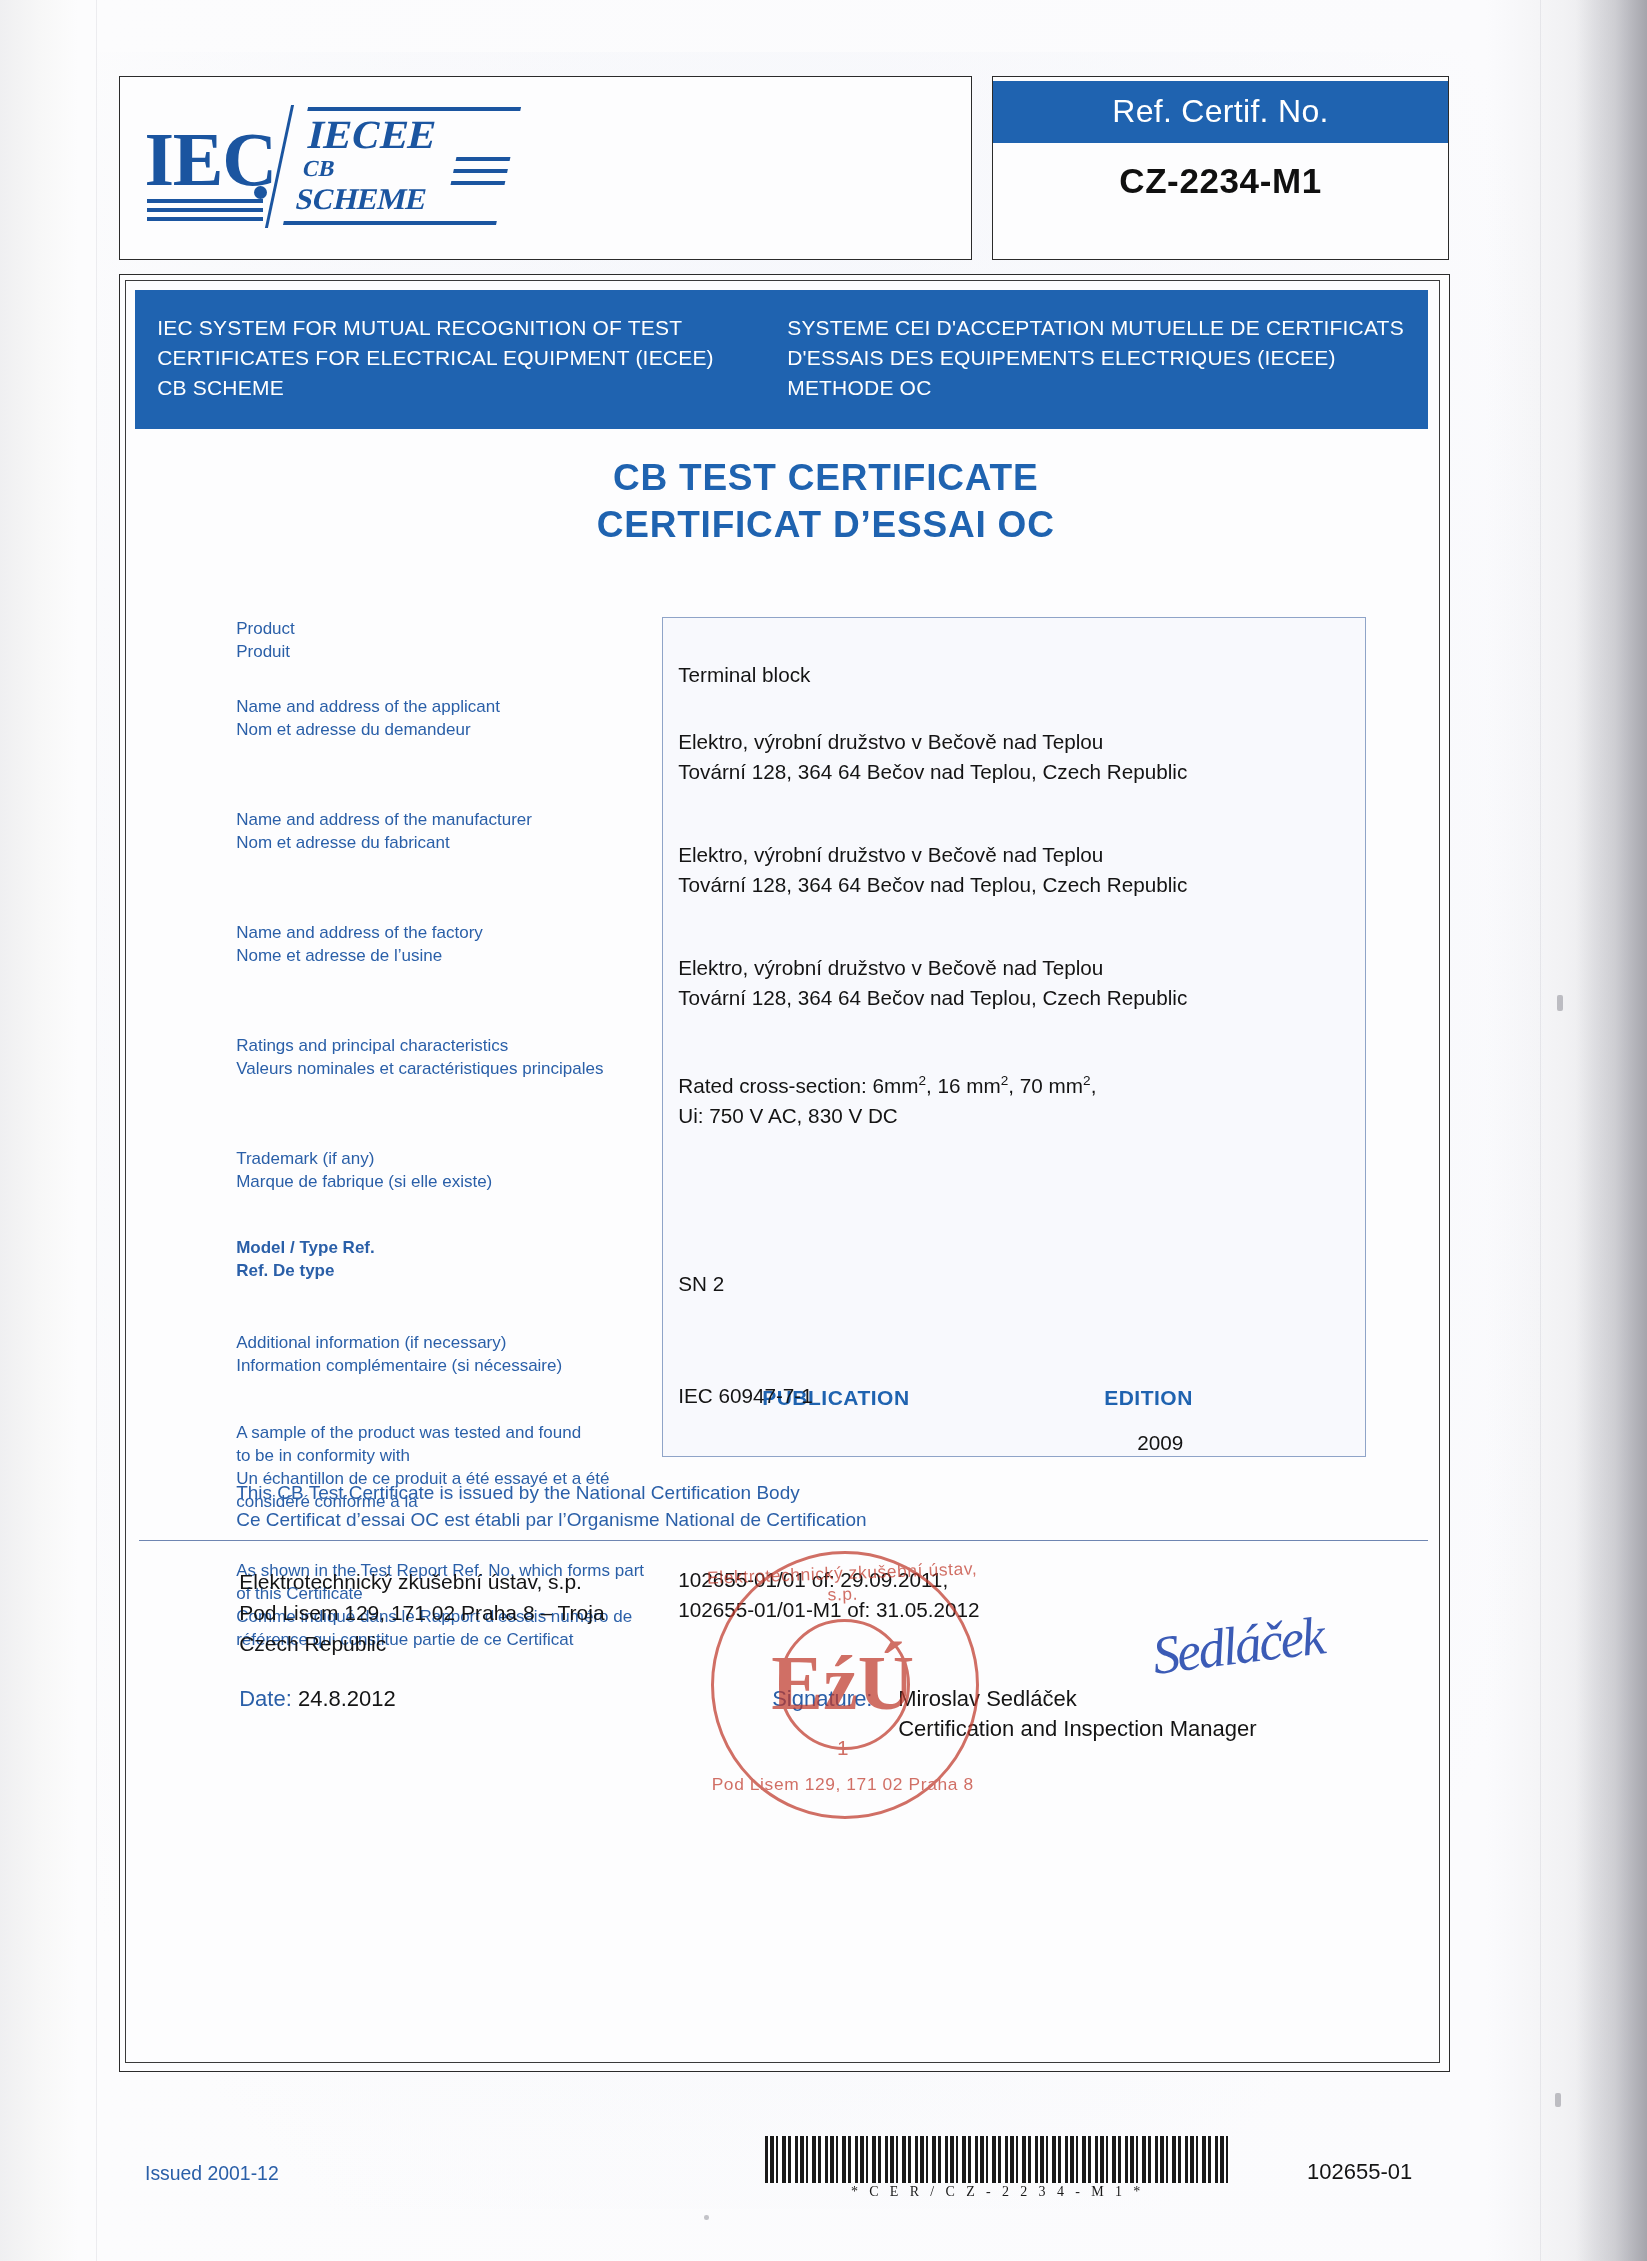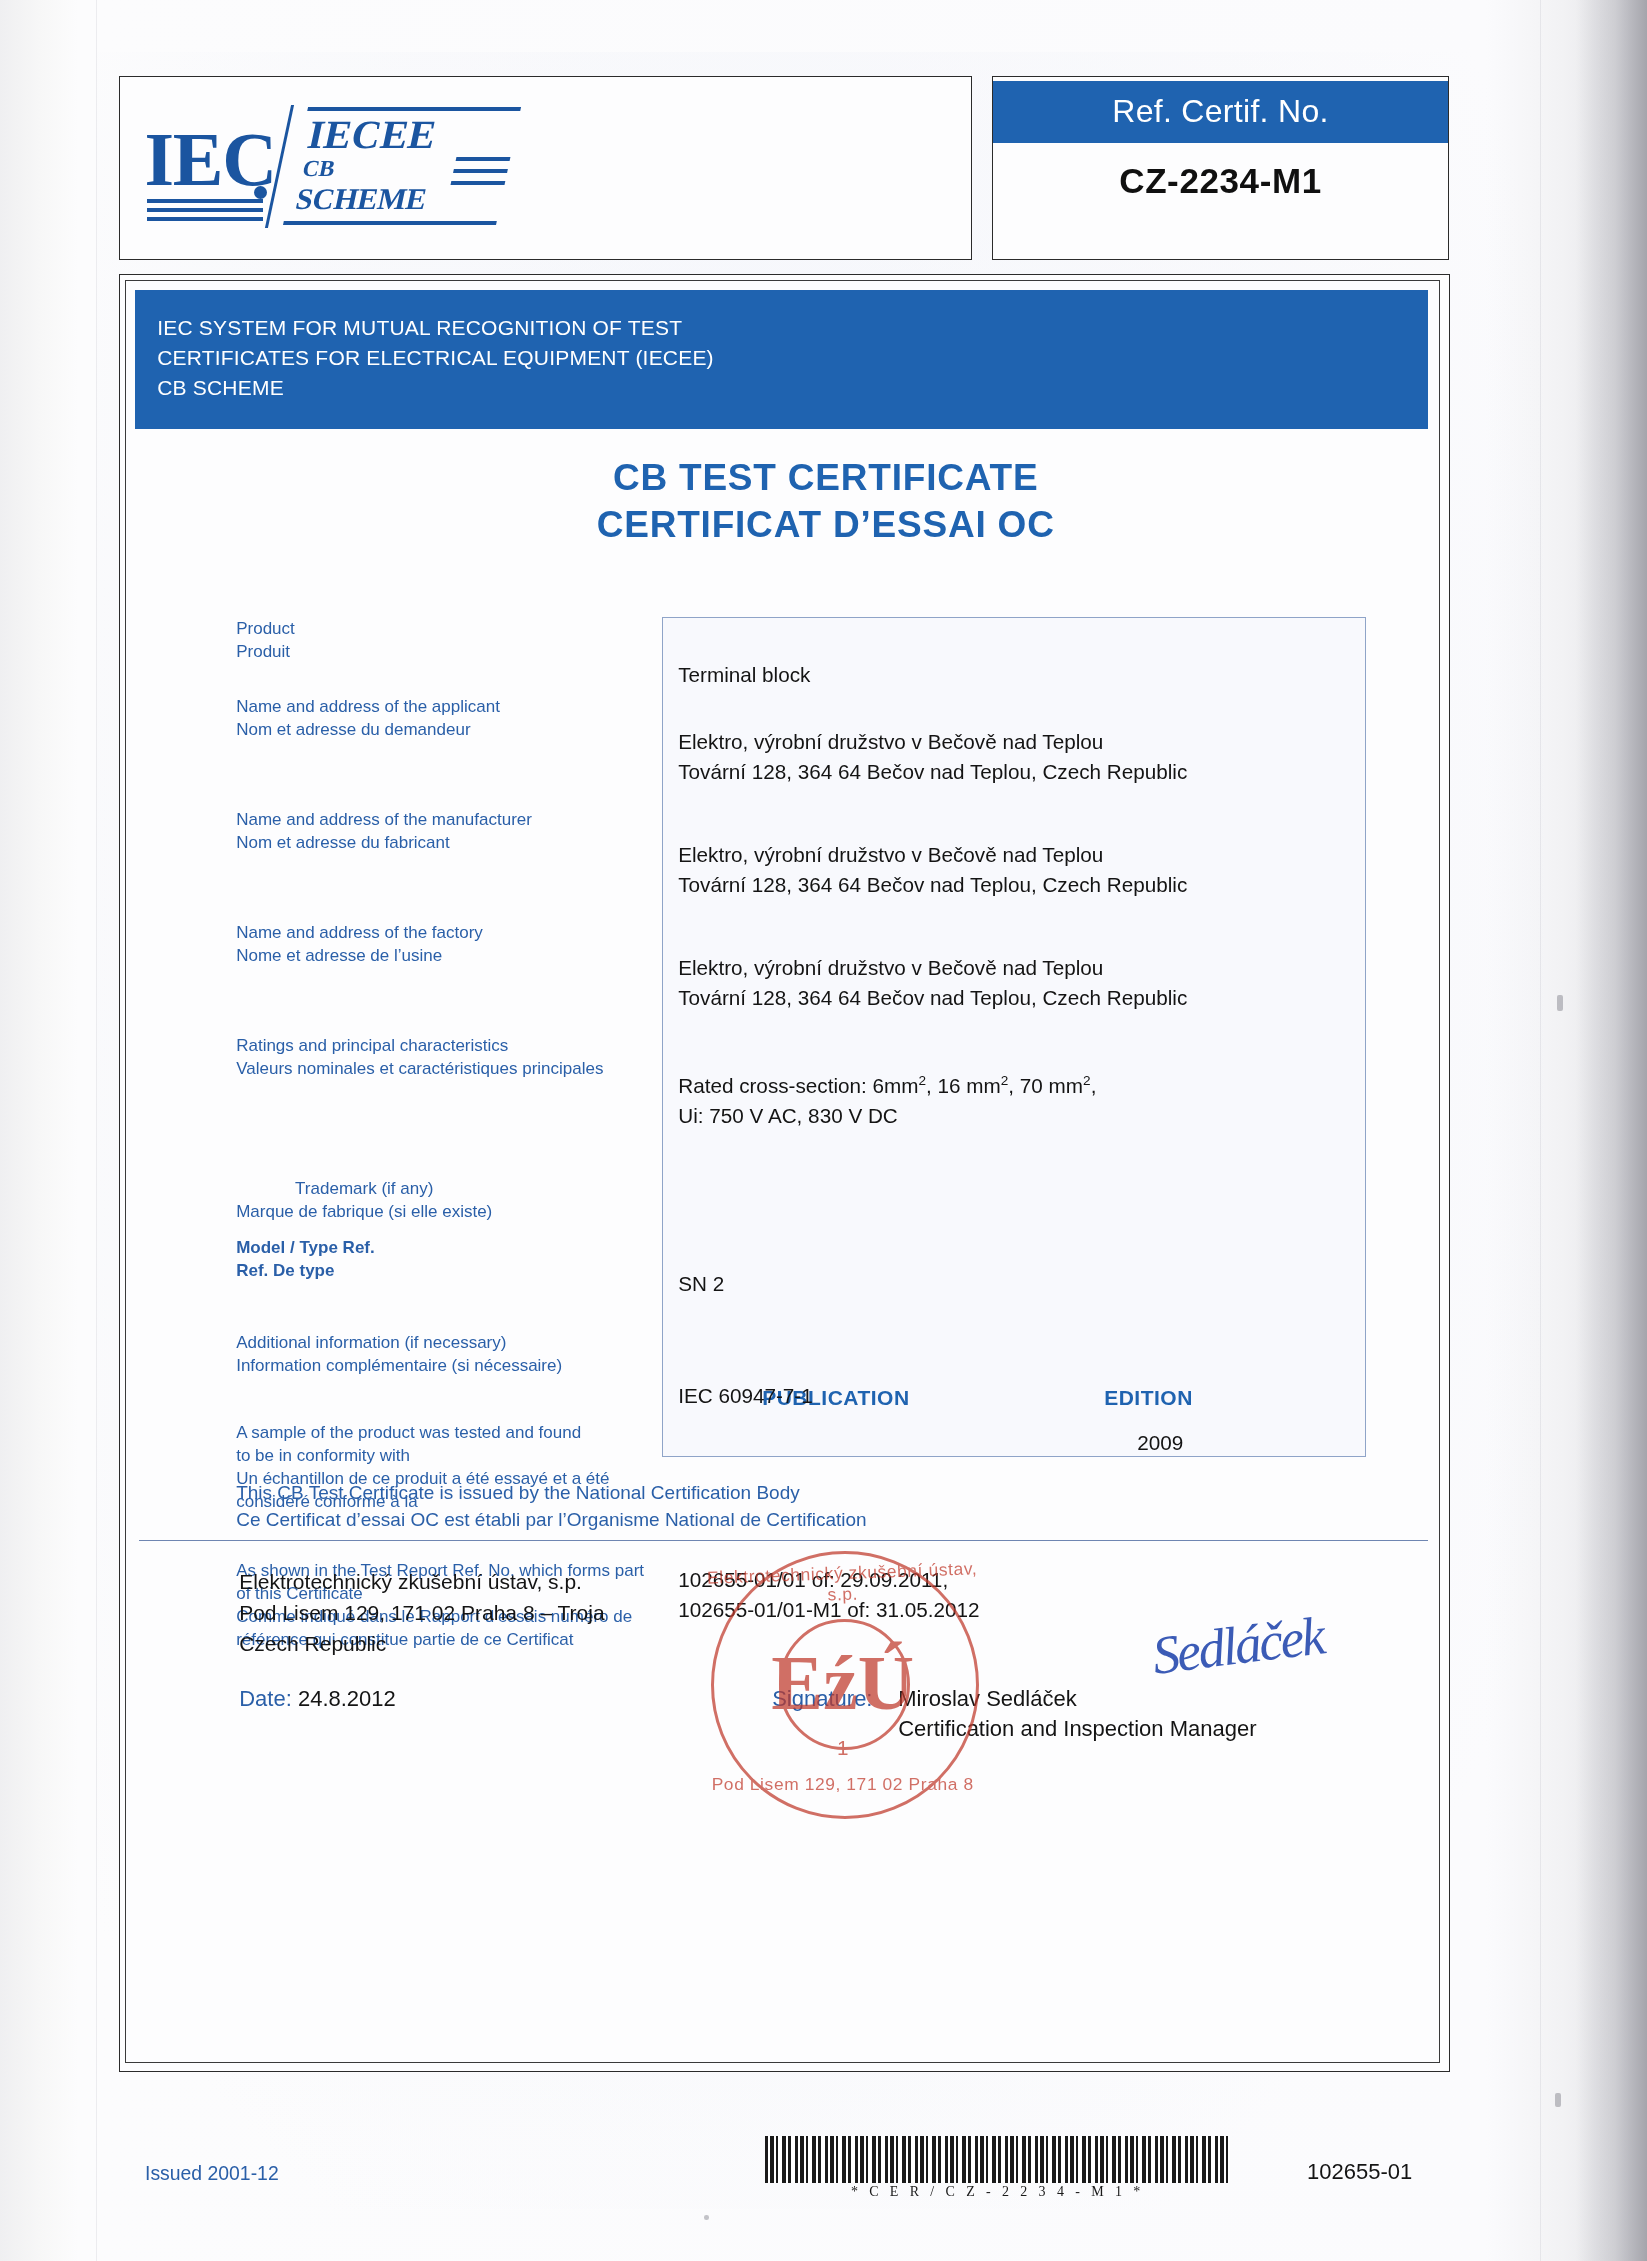--- a/index.html
+++ b/index.html
@@ -493,20 +493,21 @@
         <div class="ref-title">Ref. Certif. No.</div>
         <div class="ref-number">CZ-2234-M1</div>
       </div>
     </div>
 
     <div class="body-frame">
       <div class="body-inner">
 
         <div class="banner">
           <div class="banner-col left">IEC SYSTEM FOR MUTUAL RECOGNITION OF TEST CERTIFICATES FOR ELECTRICAL EQUIPMENT (IECEE) CB SCHEME</div>
+          <div class="banner-col right">SYSTEME CEI D'ACCEPTATION MUTUELLE DE CERTIFICATS D'ESSAIS DES EQUIPEMENTS ELECTRIQUES (IECEE) METHODE OC</div>
         </div>
 
         <div class="cert-title">
           <div>CB TEST CERTIFICATE</div>
           <div>CERTIFICAT D’ESSAI OC</div>
         </div>
 
         <div class="value-panel"></div>
 
         <div class="labels">
@@ -523,21 +524,21 @@
             <div>Nom et adresse du fabricant</div>
           </div>
           <div class="lbl" style="top:304px;">
             <div>Name and address of the factory</div>
             <div>Nome et adresse de l’usine</div>
           </div>
           <div class="lbl" style="top:417px;">
             <div>Ratings and principal characteristics</div>
             <div>Valeurs nominales et caractéristiques principales</div>
           </div>
-          <div class="lbl" style="top:560px;text-align:center;">
+          <div class="lbl" style="top:530px;">
             <div>Trademark (if any)</div>
             <div>Marque de fabrique (si elle existe)</div>
           </div>
           <div class="lbl" style="top:619px;font-weight:bold;">
             <div>Model / Type Ref.</div>
             <div>Ref. De type</div>
           </div>
           <div class="lbl" style="top:714px;">
             <div>Additional information (if necessary)</div>
             <div>Information complémentaire (si nécessaire)</div>

